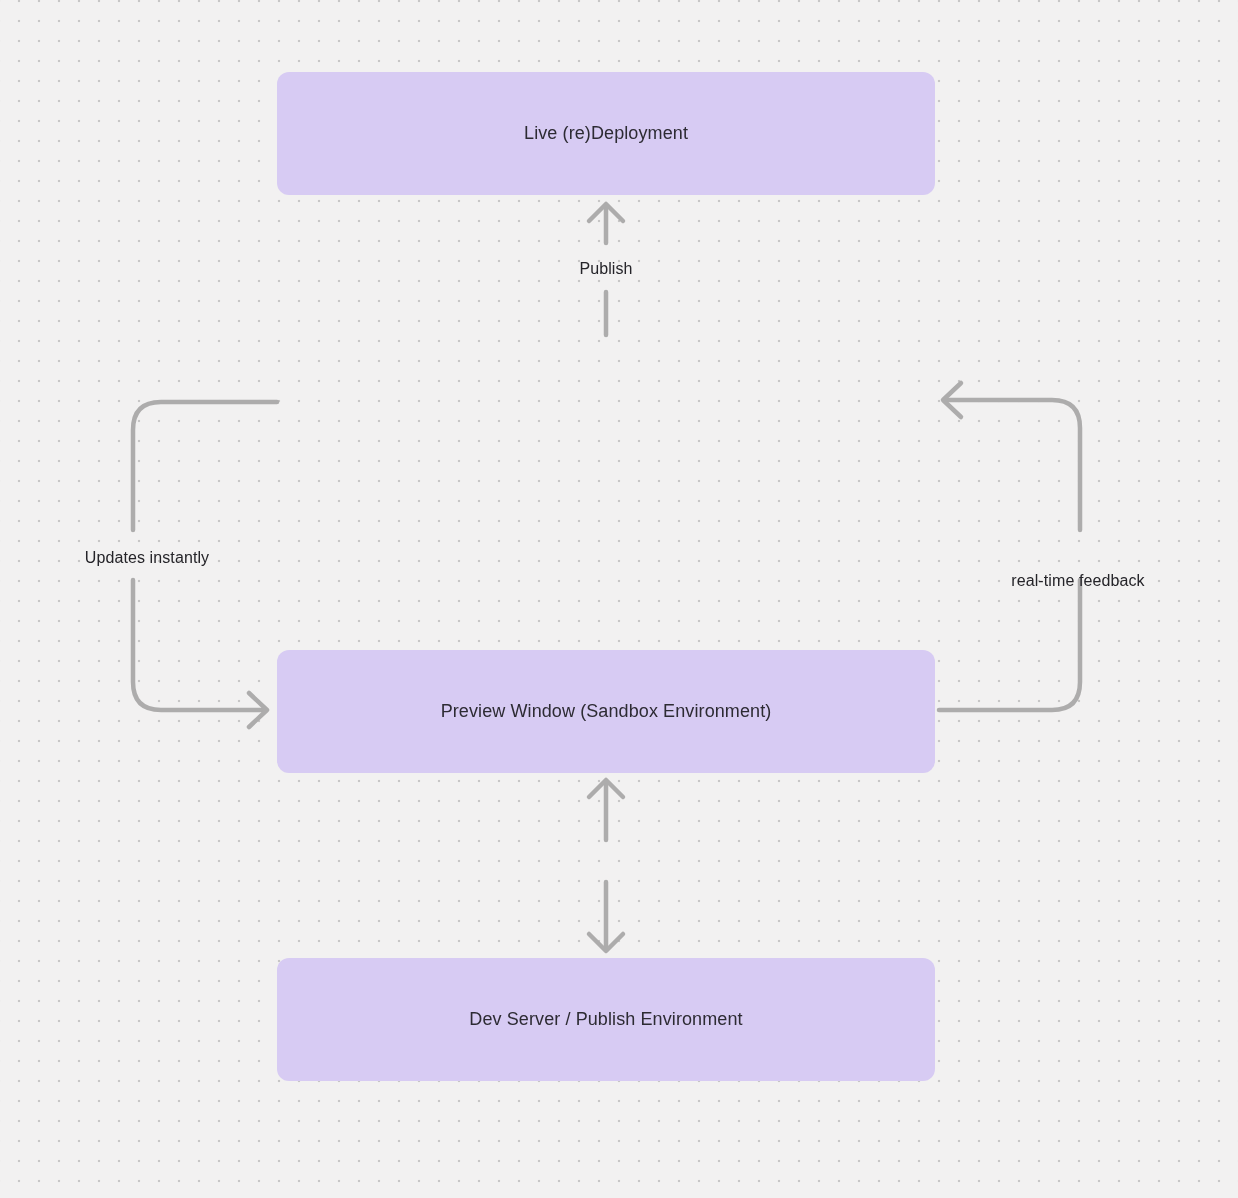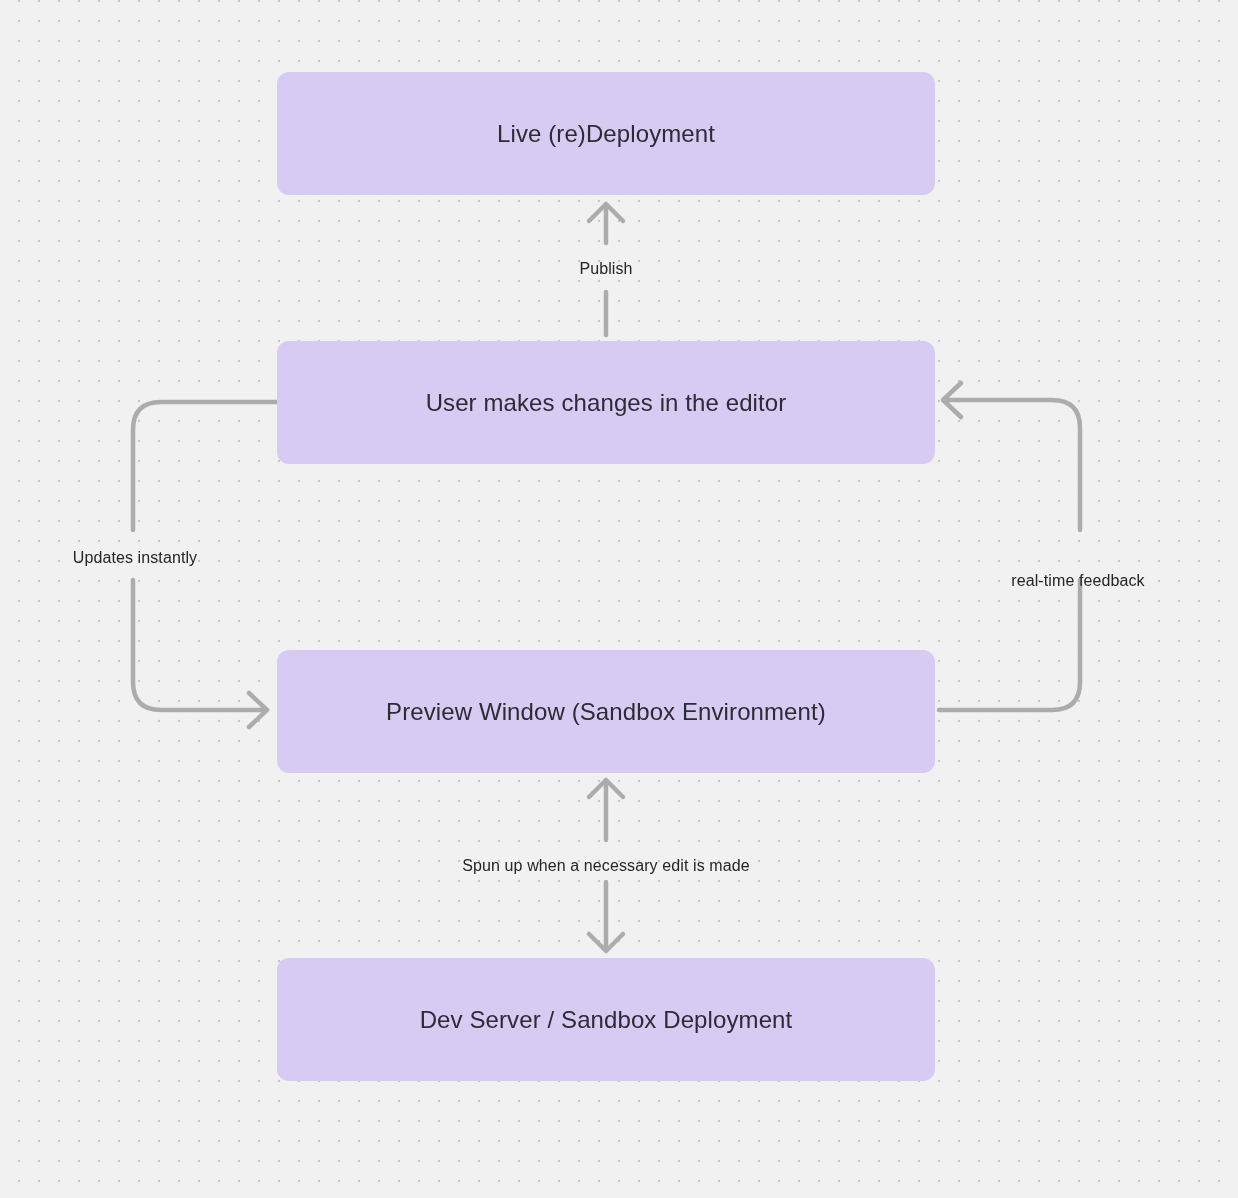--- a/index.html
+++ b/index.html
@@ -32,21 +32,21 @@
   }
   .node{
     position:absolute;
     width:658px;height:123px;
     background:var(--node-fill);
     border-radius:12px;
     display:flex;align-items:center;justify-content:center;
     text-align:center;
   }
   .node span{
-    font-size:24px;
+    font-size:18px;
     color:var(--node-text);
     letter-spacing:0.1px;
     text-align:center;
   }
   .edge-label{
     position:absolute;
     transform:translate(-50%,-50%);
     font-size:16px;
     color:var(--label-text);
     white-space:nowrap;
@@ -75,30 +75,26 @@
     <path d="M606 840 V782"></path>
     <path d="M589 797 L606 780 L623 797"></path>
     <path d="M606 882 V949"></path>
     <path d="M589 934 L606 951 L623 934"></path>
   </svg>
 
   <div class="node" style="left:277px;top:72px;">
     <span>Live (re)Deployment</span>
   </div>
 
-  <div class="node" style="left:277px;top:341px;">
-    <span>User makes changes in the editor</span>
-  </div>
 
   <div class="node" style="left:277px;top:650px;">
     <span>Preview Window (Sandbox Environment)</span>
   </div>
 
   <div class="node" style="left:277px;top:958px;">
-    <span>Dev Server / Sandbox Deployment</span>
+    <span>Dev Server / Publish Environment</span>
   </div>
 
   <div class="edge-label" style="left:606px;top:269px;">Publish</div>
-  <div class="edge-label" style="left:135px;top:558px;">Updates instantly</div>
+  <div class="edge-label" style="left:147px;top:558px;">Updates instantly</div>
   <div class="edge-label" style="left:1078px;top:558px;margin-top:23px;">real-time feedback</div>
-  <div class="edge-label" style="left:606px;top:866px;">Spun up when a necessary edit is made</div>
 
 </div>
 
 </body></html>

